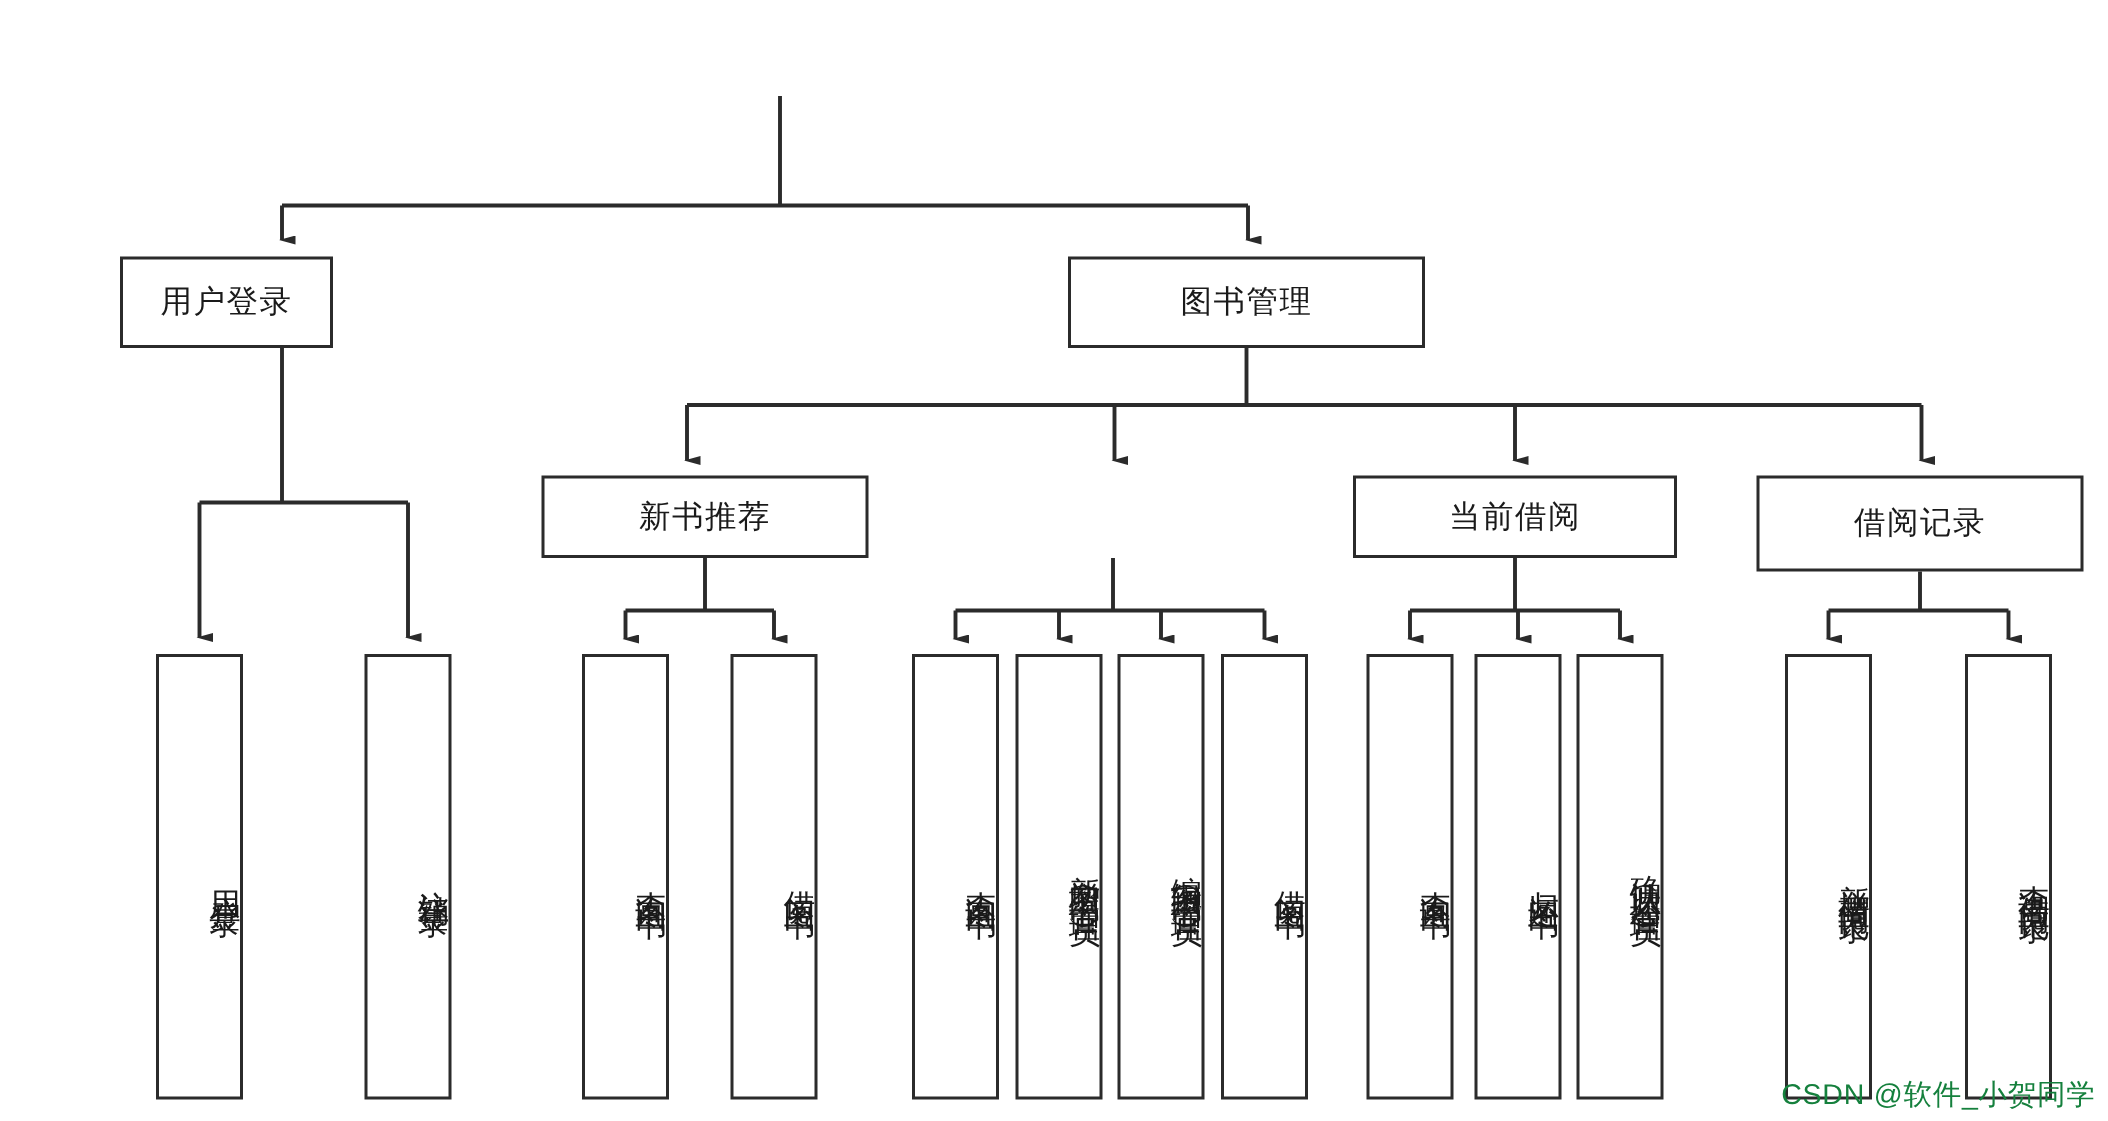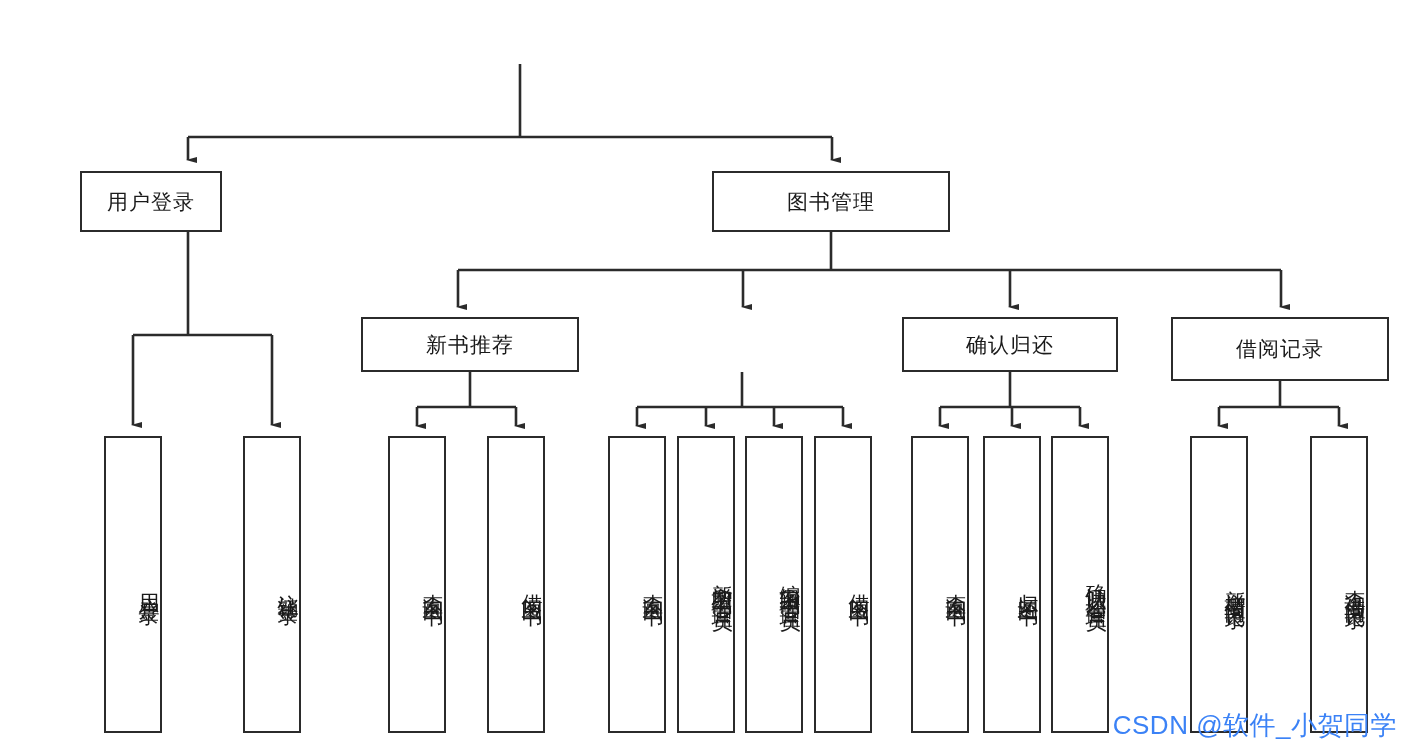--- a/index.html
+++ b/index.html
@@ -54,22 +54,22 @@
   .node.vert .vtext {
     writing-mode: vertical-rl;
     text-orientation: upright;
     display: block;
     white-space: nowrap;
   }
   .watermark {
     position: absolute;
     right: 8px;
     bottom: 4px;
-    font-size: 26px;
-    color: #3b82f6;
+    font-size: 19px;
+    color: #15803d;
     letter-spacing: 0.5px;
     white-space: nowrap;
   }
 </style>
 </head>
 <body>
 
 <div id="canvas">
 
   <svg class="wires" viewBox="0 0 1405 747" xmlns="http://www.w3.org/2000/svg">
@@ -142,21 +142,21 @@
   <div class="node horiz" style="left:361px; top:317px; width:218px; height:55px;">
     <span>新书推荐</span>
   </div>
 
   <div class="node horiz" style="left:712px; top:171px; width:238px; height:61px;">
     <span>图书管理</span>
   </div>
 
 
   <div class="node horiz" style="left:902px; top:317px; width:216px; height:55px;">
-    <span>确认归还</span>
+    <span>当前借阅</span>
   </div>
 
   <div class="node horiz" style="left:1171px; top:317px; width:218px; height:64px;">
     <span>借阅记录</span>
   </div>
 
   <div class="node vert" style="left:104px; top:436px; width:58px; height:297px;">
     <span class="vtext">用户登录</span>
   </div>
 

